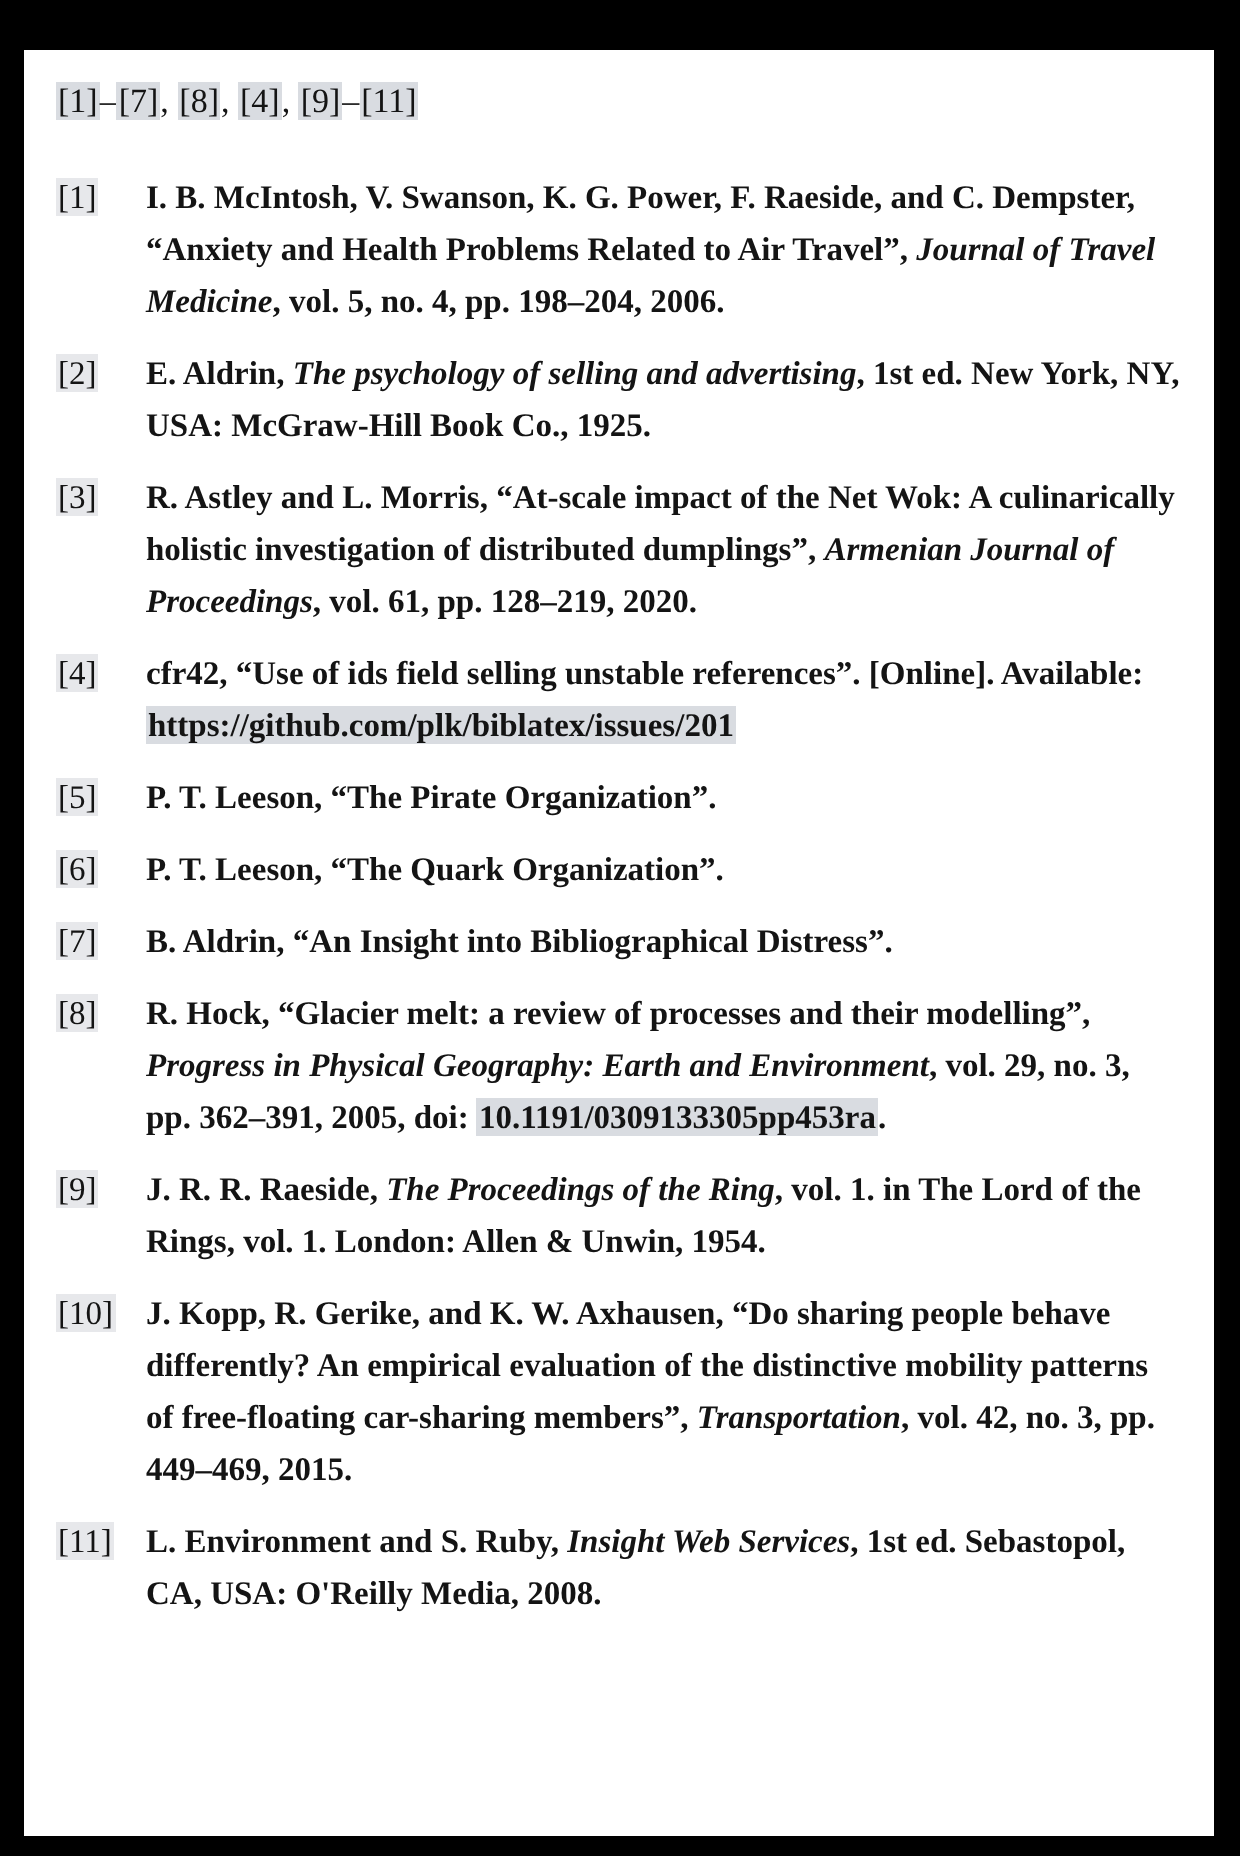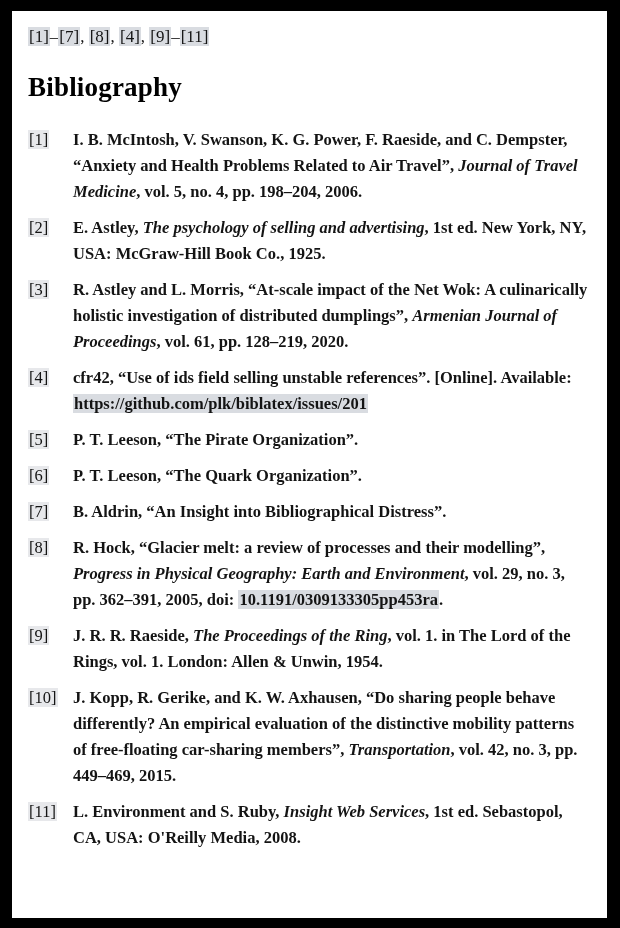--- a/index.html
+++ b/index.html
@@ -62,32 +62,31 @@
     padding-right: 8px;
     font-weight: bold;
   }
   .italic {
     font-style: italic;
   }
 </style>
 </head>
 <body style="background: rgb(0, 0, 0);">
 
-<div class="page" style="background: rgb(255, 255, 255);">
+<div class="page" style="background: rgb(255, 255, 255); margin-top: 14px;">
   <div class="content">
     <div class="cite-line"><span class="hl">[1]</span><span>–</span><span class="hl">[7]</span><span>, </span><span class="hl">[8]</span><span>, </span><span class="hl">[4]</span><span>, </span><span class="hl">[9]</span><span>–</span><span class="hl">[11]</span></div>
-    <h1 class="page-title">Bibliography</h1>
     <div class="ref-list">
         <div class="ref-item">
           <span class="ref-label"><span class="lbl">[1]</span></span>
           <div class="ref-text"><span>I. B. McIntosh, V. Swanson, K. G. Power, F. Raeside, and C. Dempster, “Anxiety and Health Problems Related to Air Travel”, </span><span class="italic">Journal of Travel Medicine</span><span>, vol. 5, no. 4, pp. 198–204, 2006.</span></div>
         </div>
         <div class="ref-item">
           <span class="ref-label"><span class="lbl">[2]</span></span>
-          <div class="ref-text"><span>E. Astley, </span><span class="italic">The psychology of selling and advertising</span><span>, 1st ed. New York, NY, USA: McGraw-Hill Book Co., 1925.</span></div>
+          <div class="ref-text"><span>E. Aldrin, </span><span class="italic">The psychology of selling and advertising</span><span>, 1st ed. New York, NY, USA: McGraw-Hill Book Co., 1925.</span></div>
         </div>
         <div class="ref-item">
           <span class="ref-label"><span class="lbl">[3]</span></span>
           <div class="ref-text"><span>R. Astley and L. Morris, “At-scale impact of the Net Wok: A culinarically holistic investigation of distributed dumplings”, </span><span class="italic">Armenian Journal of Proceedings</span><span>, vol. 61, pp. 128–219, 2020.</span></div>
         </div>
         <div class="ref-item">
           <span class="ref-label"><span class="lbl">[4]</span></span>
           <div class="ref-text"><span>cfr42, “Use of ids field selling unstable references”. [Online]. Available: </span><span class="hl">https://github.com/plk/biblatex/issues/201</span></div>
         </div>
         <div class="ref-item">

